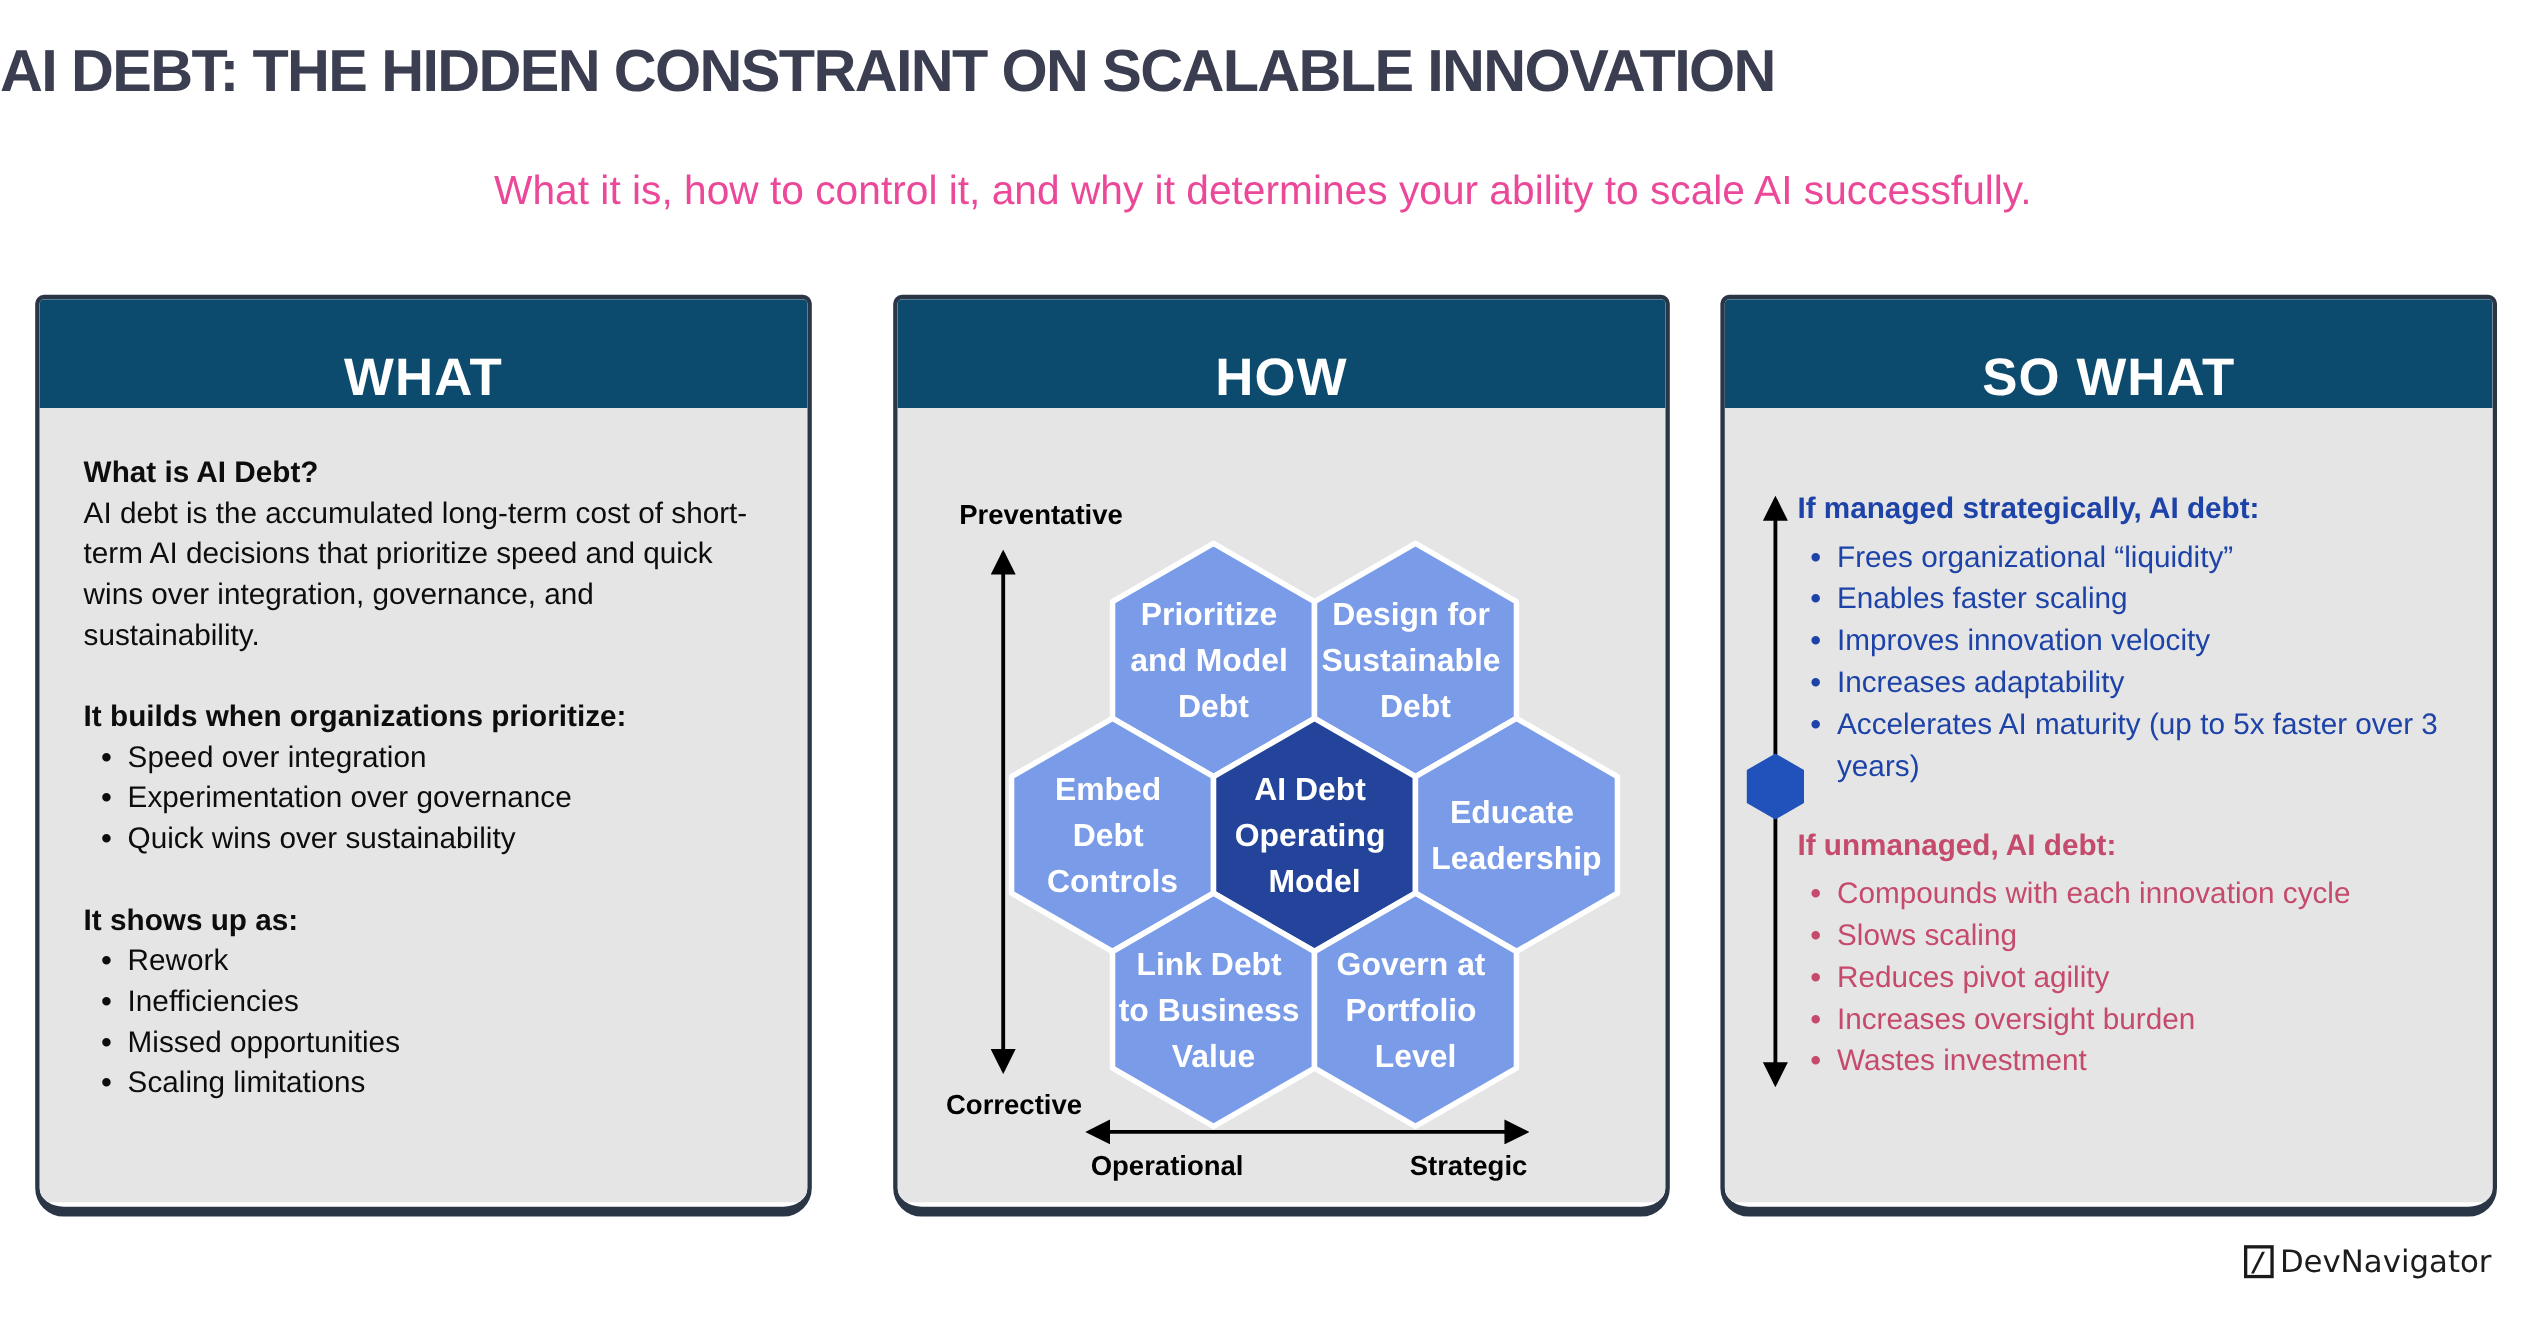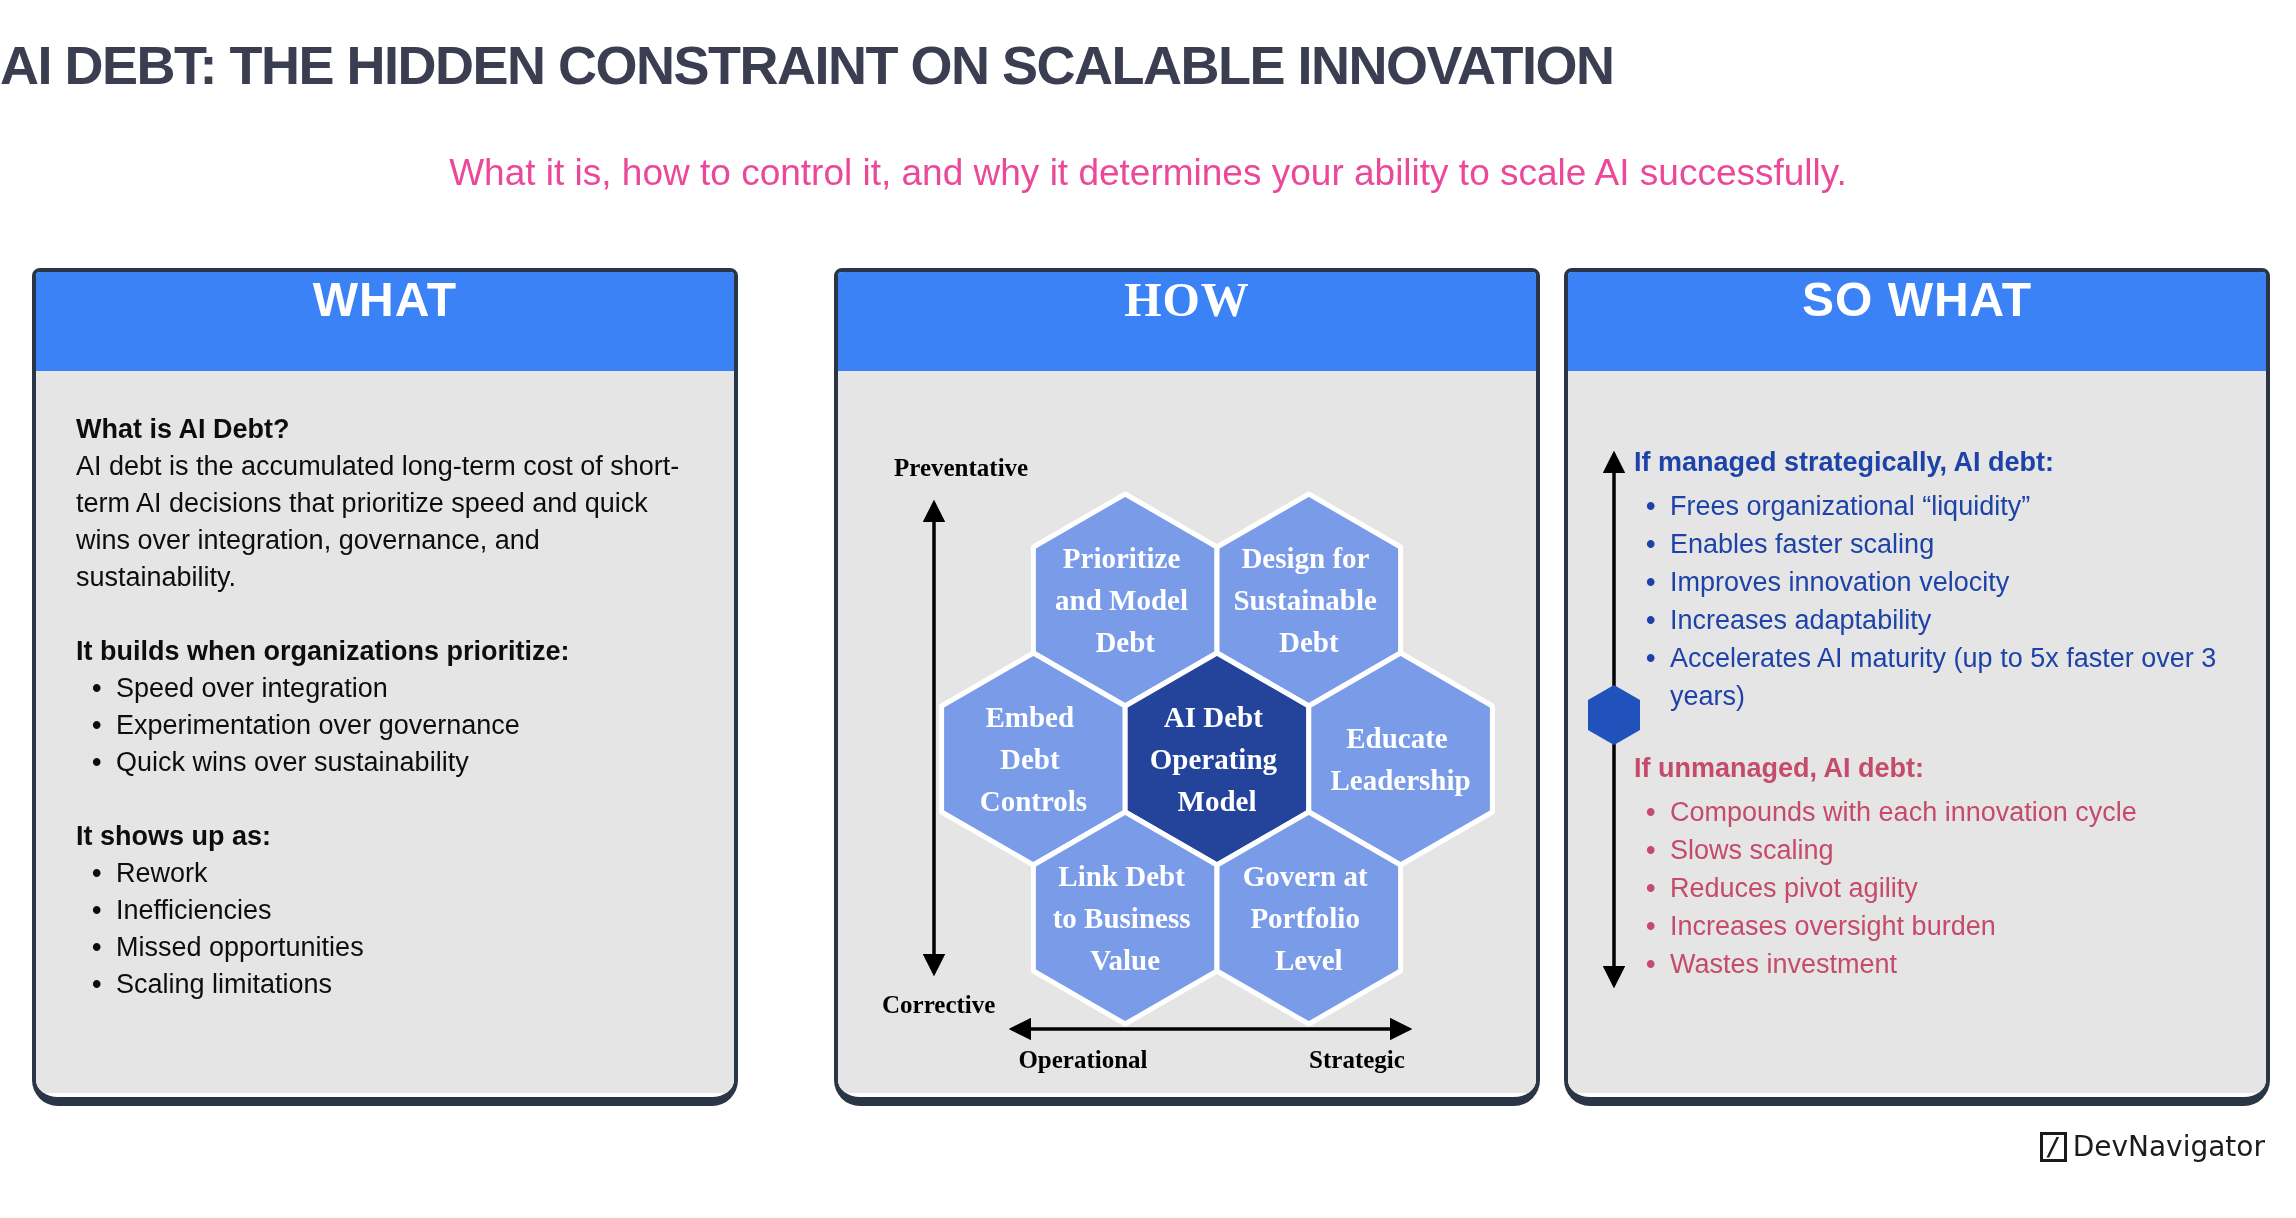--- a/index.html
+++ b/index.html
@@ -21,25 +21,25 @@
     text-align:center; font-size:37px; font-weight:300; color:#ec4899;
   }
 
   
   .panel{
     position:absolute; top:268px; width:706px; height:838px;
     background:#ffffff; border:4px solid #2A3646; border-bottom-width:9px;
     border-radius:8px 8px 26px 26px; overflow:hidden;
   }
   .panel-what    { left:32px; }
-  .panel-how     { left:834px;font-family:Liberation Serif, serif; }
+  .panel-how     { left:812px; }
   .panel-so-what { left:1564px; }
   .panel-header{
-    height:99px; background:#3b82f6; display:flex;
-    align-items:flex-start; justify-content:center;
+    height:99px; background:#0c4a6e; display:flex;
+    align-items:flex-end; justify-content:center;
   }
   .panel-header span{
     color:#ffffff; font-size:48px; font-weight:700; letter-spacing:1px;
   }
   .panel-body{ position:relative; height:722px; background:#e5e5e5; }
 
   
   .what-content{ padding:40px 30px 0 40px; font-size:27px; line-height:37px; color:#0d0d0d; }
   .what-content .blk-heading{ font-size:27px; font-weight:700; }
   .what-content p{ margin:0; }

